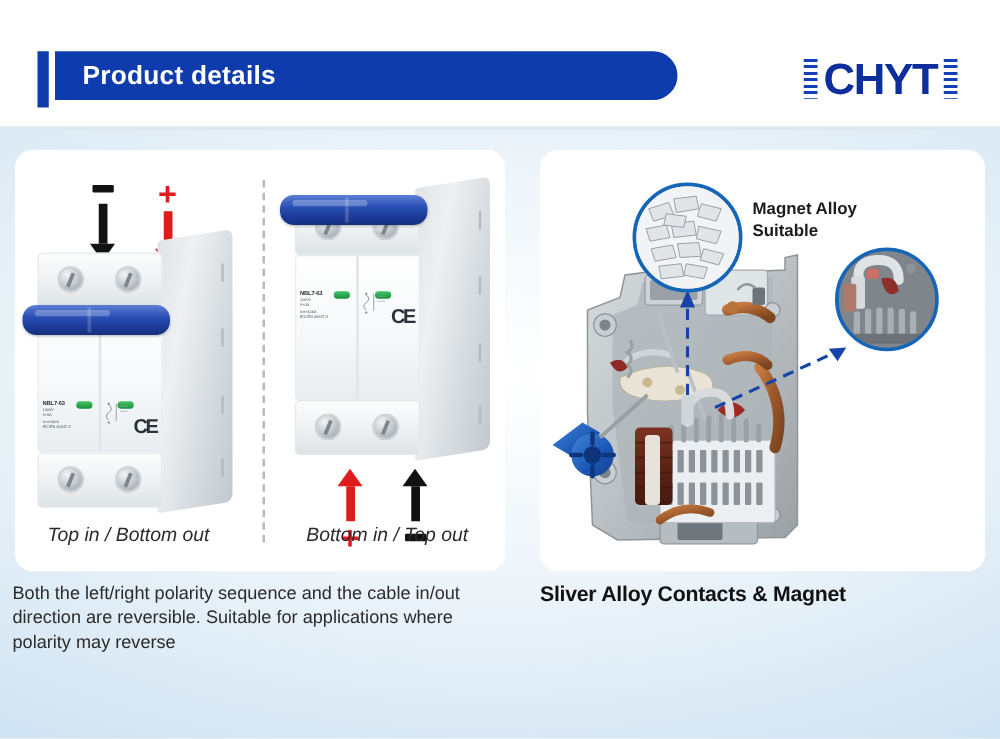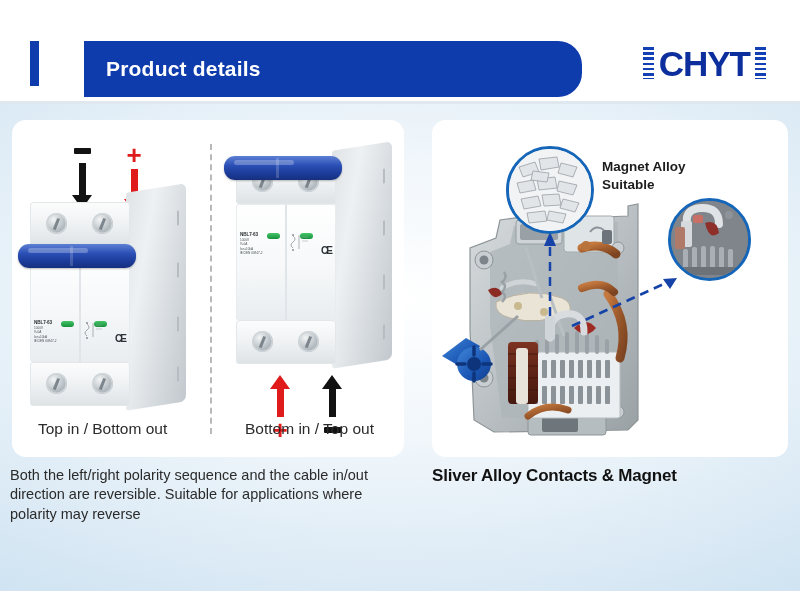--- a/index.html
+++ b/index.html
@@ -22,24 +22,23 @@
   }
   .header-accent-bar {
     position: absolute;
     left: 30px; top: 41px;
     width: 9px; height: 45px;
     background: #0f3cac;
   }
   .header-pill {
     position: absolute;
     left: 44px; top: 41px;
-    width: 498px; height: 56px;
+    width: 498px; height: 39px;
     background: #0f3cac;
     border-radius: 0 24px 24px 0;
-    margin-left: 40px;
   }
   .header-title {
     position: absolute;
     left: 22px; top: 50%;
     transform: translateY(-50%);
     color: #ffffff;
     font-size: 21px;
     font-weight: bold;
     letter-spacing: .2px;
     white-space: nowrap;
@@ -207,21 +206,21 @@
   }
   .bk-led {
     position: absolute; width: 13px; height: 5.5px;
     border-radius: 3px;
     background: linear-gradient(180deg, #44c566 0%, #16913d 100%);
   }
   .bk-led-a { left: 31px; top: 75px; }
   .bk-led-b { left: 64px; top: 75px; }
   .bk-ce {
     position: absolute; right: 5px; top: 88px;
-    font-size: 10px; font-weight: bold; color: #2c3338;
+    font-size: 16px; font-weight: bold; color: #2c3338;
     letter-spacing: -2px; line-height: 1;
   }
   .bk-schem {
     position: absolute; left: 54px; top: 74px;
     width: 22px; height: 22px;
     font-size: 3px; color: #7c858b;
   }
   .bk-schem svg { display: block; }
 
   
@@ -240,20 +239,21 @@
   .p-tl { left: 60px;  top: 28px; }
   .p-tr { left: 112px; top: 26px; }
   .p-br { left: 258px; top: 255px; }
   .p-bb { left: 310px; top: 255px; }
 
   
   .bk-caption {
     position: absolute; top: 300px;
     font-size: 15.5px; color: #2b2b2b;
     white-space: nowrap;
+    font-style: italic;
   }
   .cap-a { left: 26px; }
   .cap-b { left: 202px; margin-left: 31px; }
 
   
   .cut-wrap { position: absolute; left: 0; top: 0; width: 356px; height: 337px; }
 
   .callout-circle {
     position: absolute; border-radius: 50%;
     border: 3px solid #1565b8; overflow: hidden;

